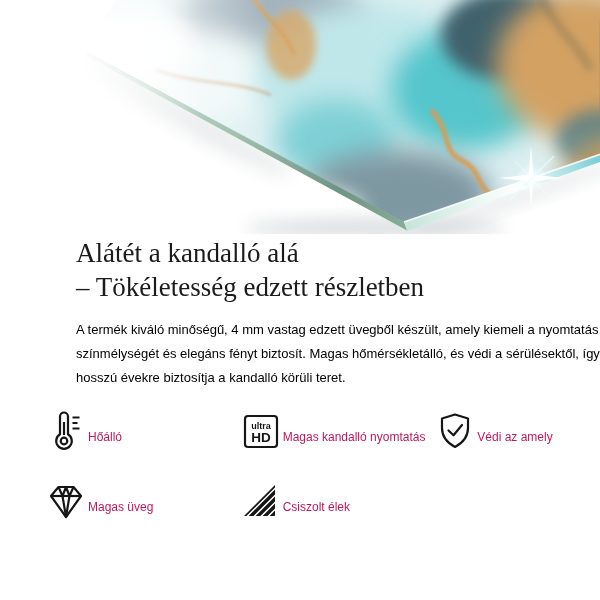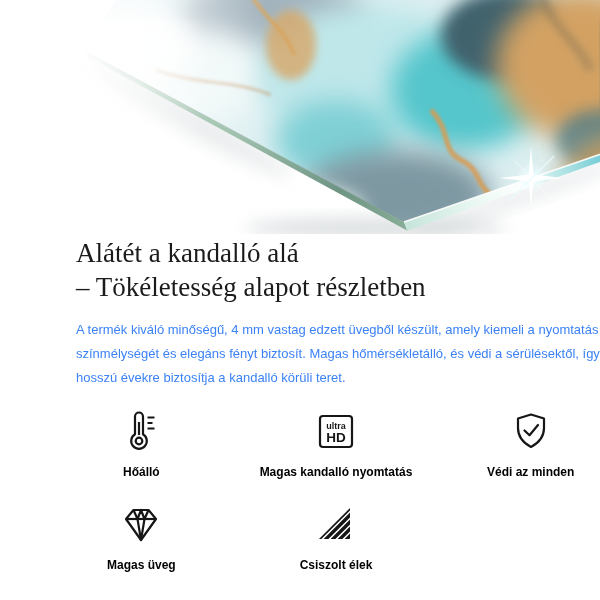--- a/index.html
+++ b/index.html
@@ -3,26 +3,26 @@
 <meta charset="utf-8">
 <style>
   html,body{margin:0;padding:0;background:#ffffff;}
   .page{position:relative;width:600px;height:600px;background:#ffffff;overflow:hidden;
         font-family:"Liberation Sans",sans-serif;margin-left:36px;}
   .hero{position:absolute;top:0;left:0;width:600px;height:234px;}
   .hero svg{display:block;}
   .title{margin:2px 40px 0 40px;font-family:"Liberation Serif",serif;font-weight:400;
          font-size:27px;line-height:34px;color:#1b1b1b;}
   .title span{display:block;}
-  .desc{margin:14px 40px 0 40px;width:524px;font-size:13px;line-height:24px;color:#3b82f6;}
+  .desc{margin:14px 40px 0 40px;width:524px;font-size:13px;line-height:24px;color:#000000;}
   .features{margin-top:18px;display:grid;grid-template-columns:repeat(3,1fr);
             row-gap:22px;padding:0 8px;}
-  .feature{display:flex;flex-direction:column;align-items:center;}
+  .feature{display:flex;align-items:center;}
   .feature .iconbox{height:48px;display:flex;align-items:center;justify-content:center;}
-  .feature .label{margin-top:9px;font-size:12px;color:#000000;text-align:center;font-weight:bold;}
+  .feature .label{margin-top:9px;font-size:12px;color:#be185d;text-align:center;}
   .ic{stroke:#161616;fill:none;stroke-width:2.2;}
 </style>
 </head>
 <body>
 
 <div class="page">
 
   <div class="hero">
     <svg width="600" height="234" viewBox="0 0 600 234" xmlns="http://www.w3.org/2000/svg">
       <defs>
@@ -117,21 +117,21 @@
         <path d="M473,201 L518,156" stroke="#eafcff" stroke-width="1.4" opacity="0.8"></path>
         <path d="M479,161 L511,195" stroke="#ffffff" stroke-width="1" opacity="0.5"></path>
       </g>
     </svg>
   </div>
 
   <div style="height:234px"></div>
 
   <h1 class="title" style="margin-top:2px;margin-bottom:0;">
     <span>Alátét a kandalló alá</span>
-    <span>– Tökéletesség alapot részletben</span>
+    <span>– Tökéletesség edzett részletben</span>
   </h1>
 
   <p class="desc">A termék kiváló minőségű, 4 mm vastag edzett üvegből készült, amely kiemeli a nyomtatás színmélységét és elegáns fényt biztosít. Magas hőmérsékletálló, és védi a sérülésektől, így hosszú évekre biztosítja a kandalló körüli teret.</p>
 
   <div class="features">
 
     <div class="feature">
       <div class="iconbox">
         <svg width="44" height="48" viewBox="0 0 44 48">
           <path class="ic" d="M16,8.5 a4,4 0 0 1 8,0 V26.3 a7.8,7.8 0 1 1 -8,0 Z" stroke-linejoin="round"></path>
@@ -154,21 +154,21 @@
       <div class="label">Magas kandalló nyomtatás</div>
     </div>
 
     <div class="feature">
       <div class="iconbox">
         <svg width="44" height="44" viewBox="0 0 44 44">
           <path class="ic" d="M22,4.5 L35,8.5 V18 C35,27 29.5,33 22,37 C14.5,33 9,27 9,18 V8.5 Z" stroke-width="2.4" stroke-linejoin="round"></path>
           <path class="ic" d="M15.5,20.5 L20.5,25.3 L29,15" stroke-width="2.4" stroke-linecap="round" stroke-linejoin="round"></path>
         </svg>
       </div>
-      <div class="label">Védi az minden</div>
+      <div class="label">Védi az amely</div>
     </div>
 
     <div class="feature">
       <div class="iconbox">
         <svg width="44" height="44" viewBox="0 0 44 44">
           <path class="ic" d="M7,16 L14.5,7 H29.5 L37,16 L22,37 Z" stroke-linejoin="round"></path>
           <path class="ic" d="M7,16 H37" stroke-width="1.8"></path>
           <path class="ic" d="M14.5,7 L18.5,16 L22,7 L25.5,16 L29.5,7" stroke-width="1.8" stroke-linejoin="round"></path>
           <path class="ic" d="M18.5,16 L22,37 L25.5,16" stroke-width="1.8" stroke-linejoin="round"></path>
         </svg>

